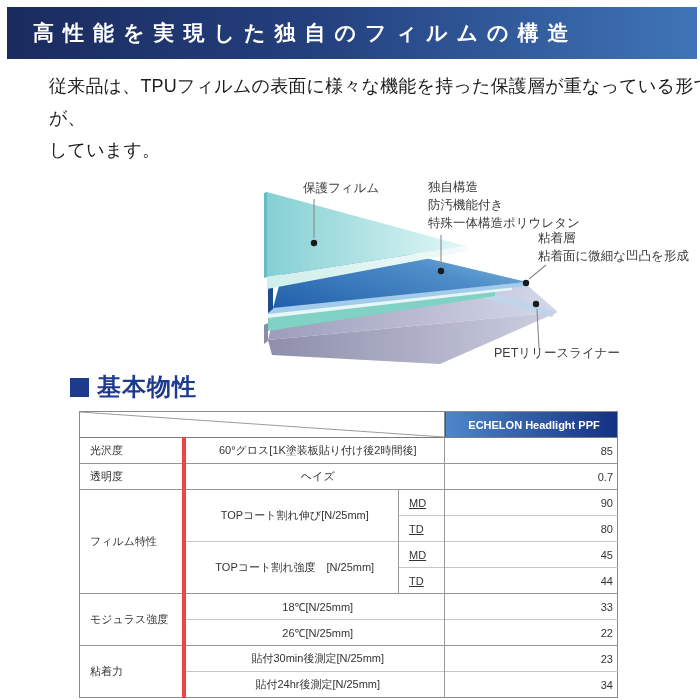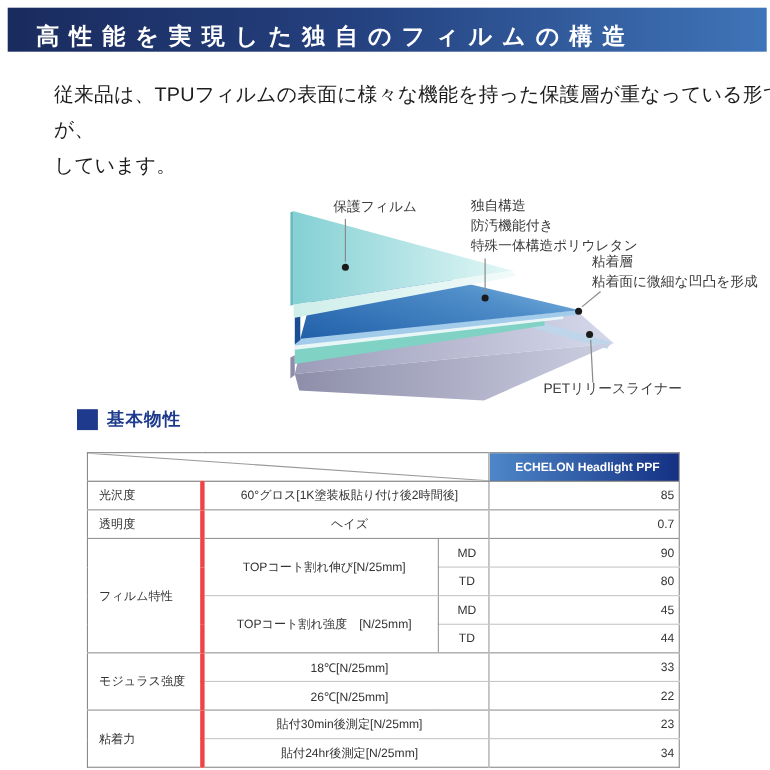--- a/index.html
+++ b/index.html
@@ -1,53 +1,53 @@
 <!DOCTYPE html>
 <html><head>
 <meta charset="utf-8">
 <style>
   html,body{margin:0;padding:0;}
   body{background:#ffffff;}
   .page{position:relative;width:700px;height:700px;background:#ffffff;overflow:hidden;
         font-family:"Liberation Sans",sans-serif;}
 
   
-  .banner{position:absolute;left:7px;top:7px;width:690px;height:40px;
+  .banner{position:absolute;left:7px;top:7px;width:690px;height:52px;
           background:linear-gradient(90deg,#1a2b5e 0%,#24407e 45%,#3f74b8 100%);
-          color:#ffffff;font-family:Liberation Serif, serif;font-size:21px;font-weight:600;
+          color:#ffffff;font-family:Liberation Sans, sans-serif;font-size:21px;font-weight:600;
           letter-spacing:9px;line-height:52px;padding-left:26px;box-sizing:border-box;
           white-space:nowrap;overflow:hidden;}
 
   
   .intro{position:absolute;left:9px;top:70px;width:686px;
          font-size:18px;line-height:32px;color:#1c1c1c;letter-spacing:0.2px;margin-left:40px;}
 
   
   .diagram{position:absolute;left:0;top:165px;width:700px;height:215px;}
   .diagram text{font-family:"Liberation Sans",sans-serif;font-size:12.5px;fill:#3a3a3a;}
 
   
   .sec{position:absolute;left:70px;top:371px;display:flex;align-items:center;gap:8px;}
   .sq{width:19px;height:19px;background:#1d3a8c;}
-  .sec-t{font-size:16px;font-weight:bold;color:#1d3a8c;letter-spacing:1px;}
+  .sec-t{font-size:24px;font-weight:bold;color:#1d3a8c;letter-spacing:1px;}
 
   
   table.spec{position:absolute;left:79px;top:411px;width:538px;border-collapse:collapse;
              table-layout:fixed;font-size:11px;color:#333;border:1px solid #8a8a8a;}
   table.spec td{height:25px;border-top:1px solid #c6c6c6;vertical-align:middle;
                 padding:0 4px 0 10px;overflow:hidden;white-space:nowrap;}
   table.spec tr.gs td{border-top:1px solid #949494;}
   table.spec tr.hdr td{border-top:none;border-bottom:1px solid #7c7c7c;}
   td.corner{position:relative;padding:0;border-right:1px solid #8a8a8a;}
   td.corner svg{position:absolute;left:0;top:0;width:100%;height:100%;display:block;}
   td.prodhdr{background:linear-gradient(90deg,#4d87c9 0%,#143082 100%);color:#ffffff;
              font-weight:bold;text-align:center;padding:0;}
   td.cat{border-right:4px solid #ef4444;}
   td.item{border-right:1px solid #9a9a9a;text-align:center;}
-  td.sub{border-right:1px solid #9a9a9a;text-align:center;padding:0;}
+  td.sub{border-right:1px solid #9a9a9a;text-align:left;padding:0;text-decoration:underline;}
   td.val{text-align:right;padding:0;}
 </style>
 </head>
 <body>
 
 <div class="page">
 
   <div class="banner">高性能を実現した独自のフィルムの構造</div>
 
   <div class="intro">

